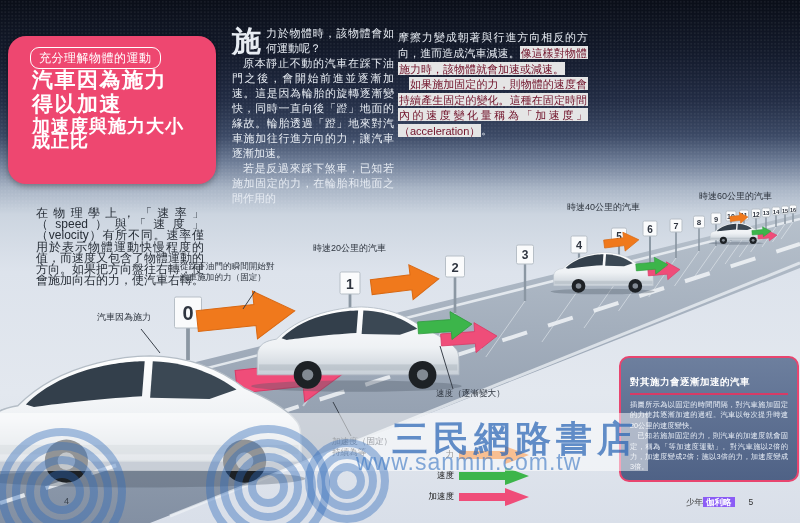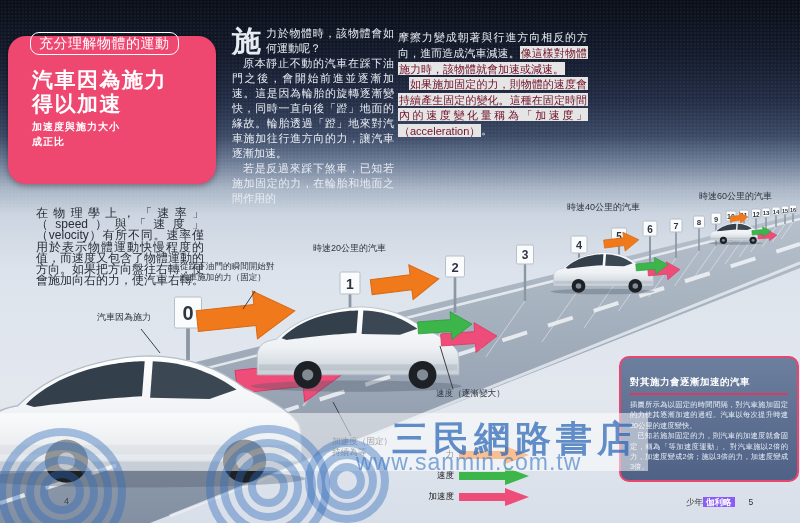--- a/index.html
+++ b/index.html
@@ -9,25 +9,25 @@
   
   #bg{inset:0;z-index:0;
       background:linear-gradient(180deg,#0a0e18 0%,#131a2b 10%,#222c44 19%,
       #3c4a66 26%,#6e7d97 31%,#a9b5c6 36%,#ccd5e0 41%,#dde3ec 52%,#e3e8ef 75%,#d9dfe9 100%);}
   #halftone{left:0;top:0;width:800px;height:210px;z-index:1;pointer-events:none;
       background-image:radial-gradient(rgba(255,255,255,.06) 1px,transparent 1.3px);
       background-size:3.5px 3.5px;}
   
   #title-box{left:8px;top:36px;width:208px;height:148px;background:#ee4770;
       border-radius:18px;z-index:5;box-shadow:0 2px 6px rgba(0,0,0,.35);}
-  #kicker{left:30px;top:32px;z-index:6;color:#fff;font-size:14px;letter-spacing:.5px;
+  #kicker{left:30px;top:47px;z-index:6;color:#fff;font-size:12px;letter-spacing:.5px;
       border:1px solid #fff;border-radius:9px;padding:1.5px 8px;}
   #title{left:32px;top:68px;z-index:6;color:#fff;font-size:21px;font-weight:bold;
       line-height:24px;letter-spacing:1.5px;}
-  #subtitle{left:32px;top:119px;z-index:6;color:#fff;font-size:10px;font-weight:bold;
+  #subtitle{left:32px;top:119px;z-index:6;color:#fff;font-size:18px;font-weight:bold;
       line-height:15px;letter-spacing:1px;}
   
   .col{z-index:6;text-align:justify;}
   #main-col{left:232px;top:26px;width:162px;color:#e7ecf3;font-size:11px;line-height:15px;}
   #main-col p,#right-col p{margin:0;}
   .indent{text-indent:1em;}
   .dropcap{float:left;font-size:29px;line-height:29px;font-weight:bold;margin:1px 5px 0 0;}
   #right-col{left:398px;top:30px;width:190px;color:#e7ecf3;font-size:11px;line-height:15.5px;}
   .hl{background:#e5e5e5;color:#6f1028;padding:.5px 1px;
       -webkit-box-decoration-break:clone;box-decoration-break:clone;}

